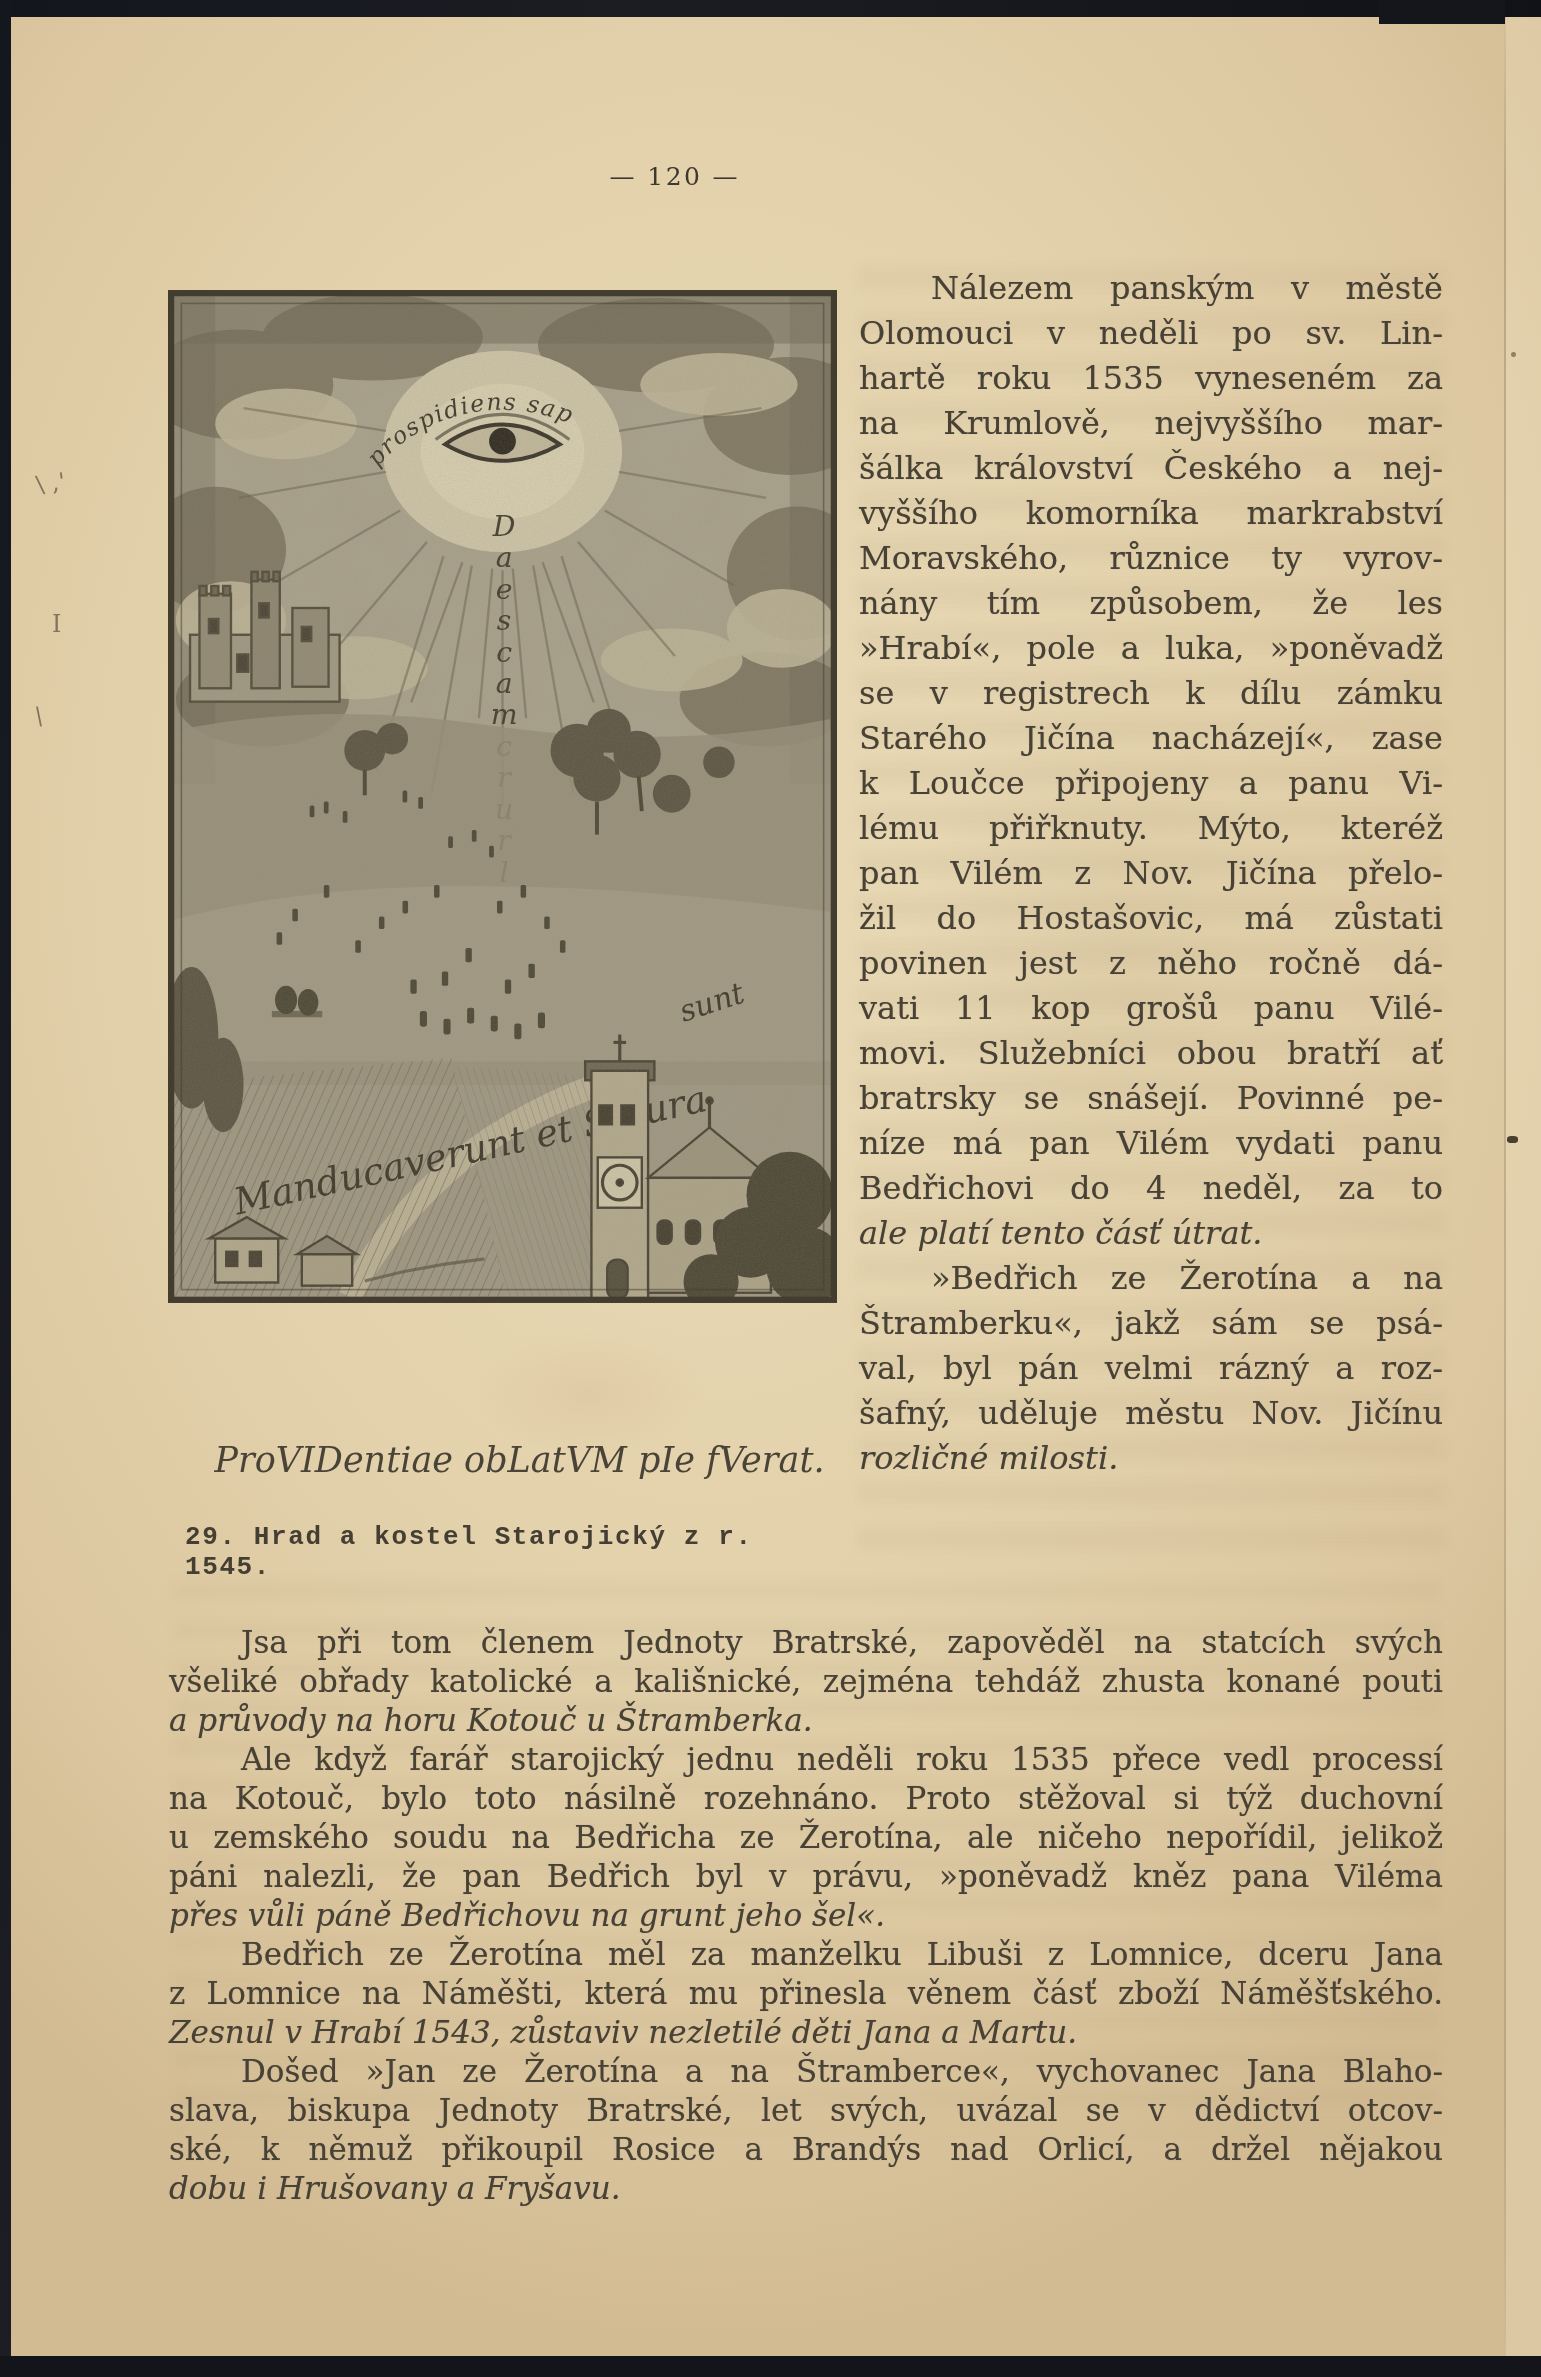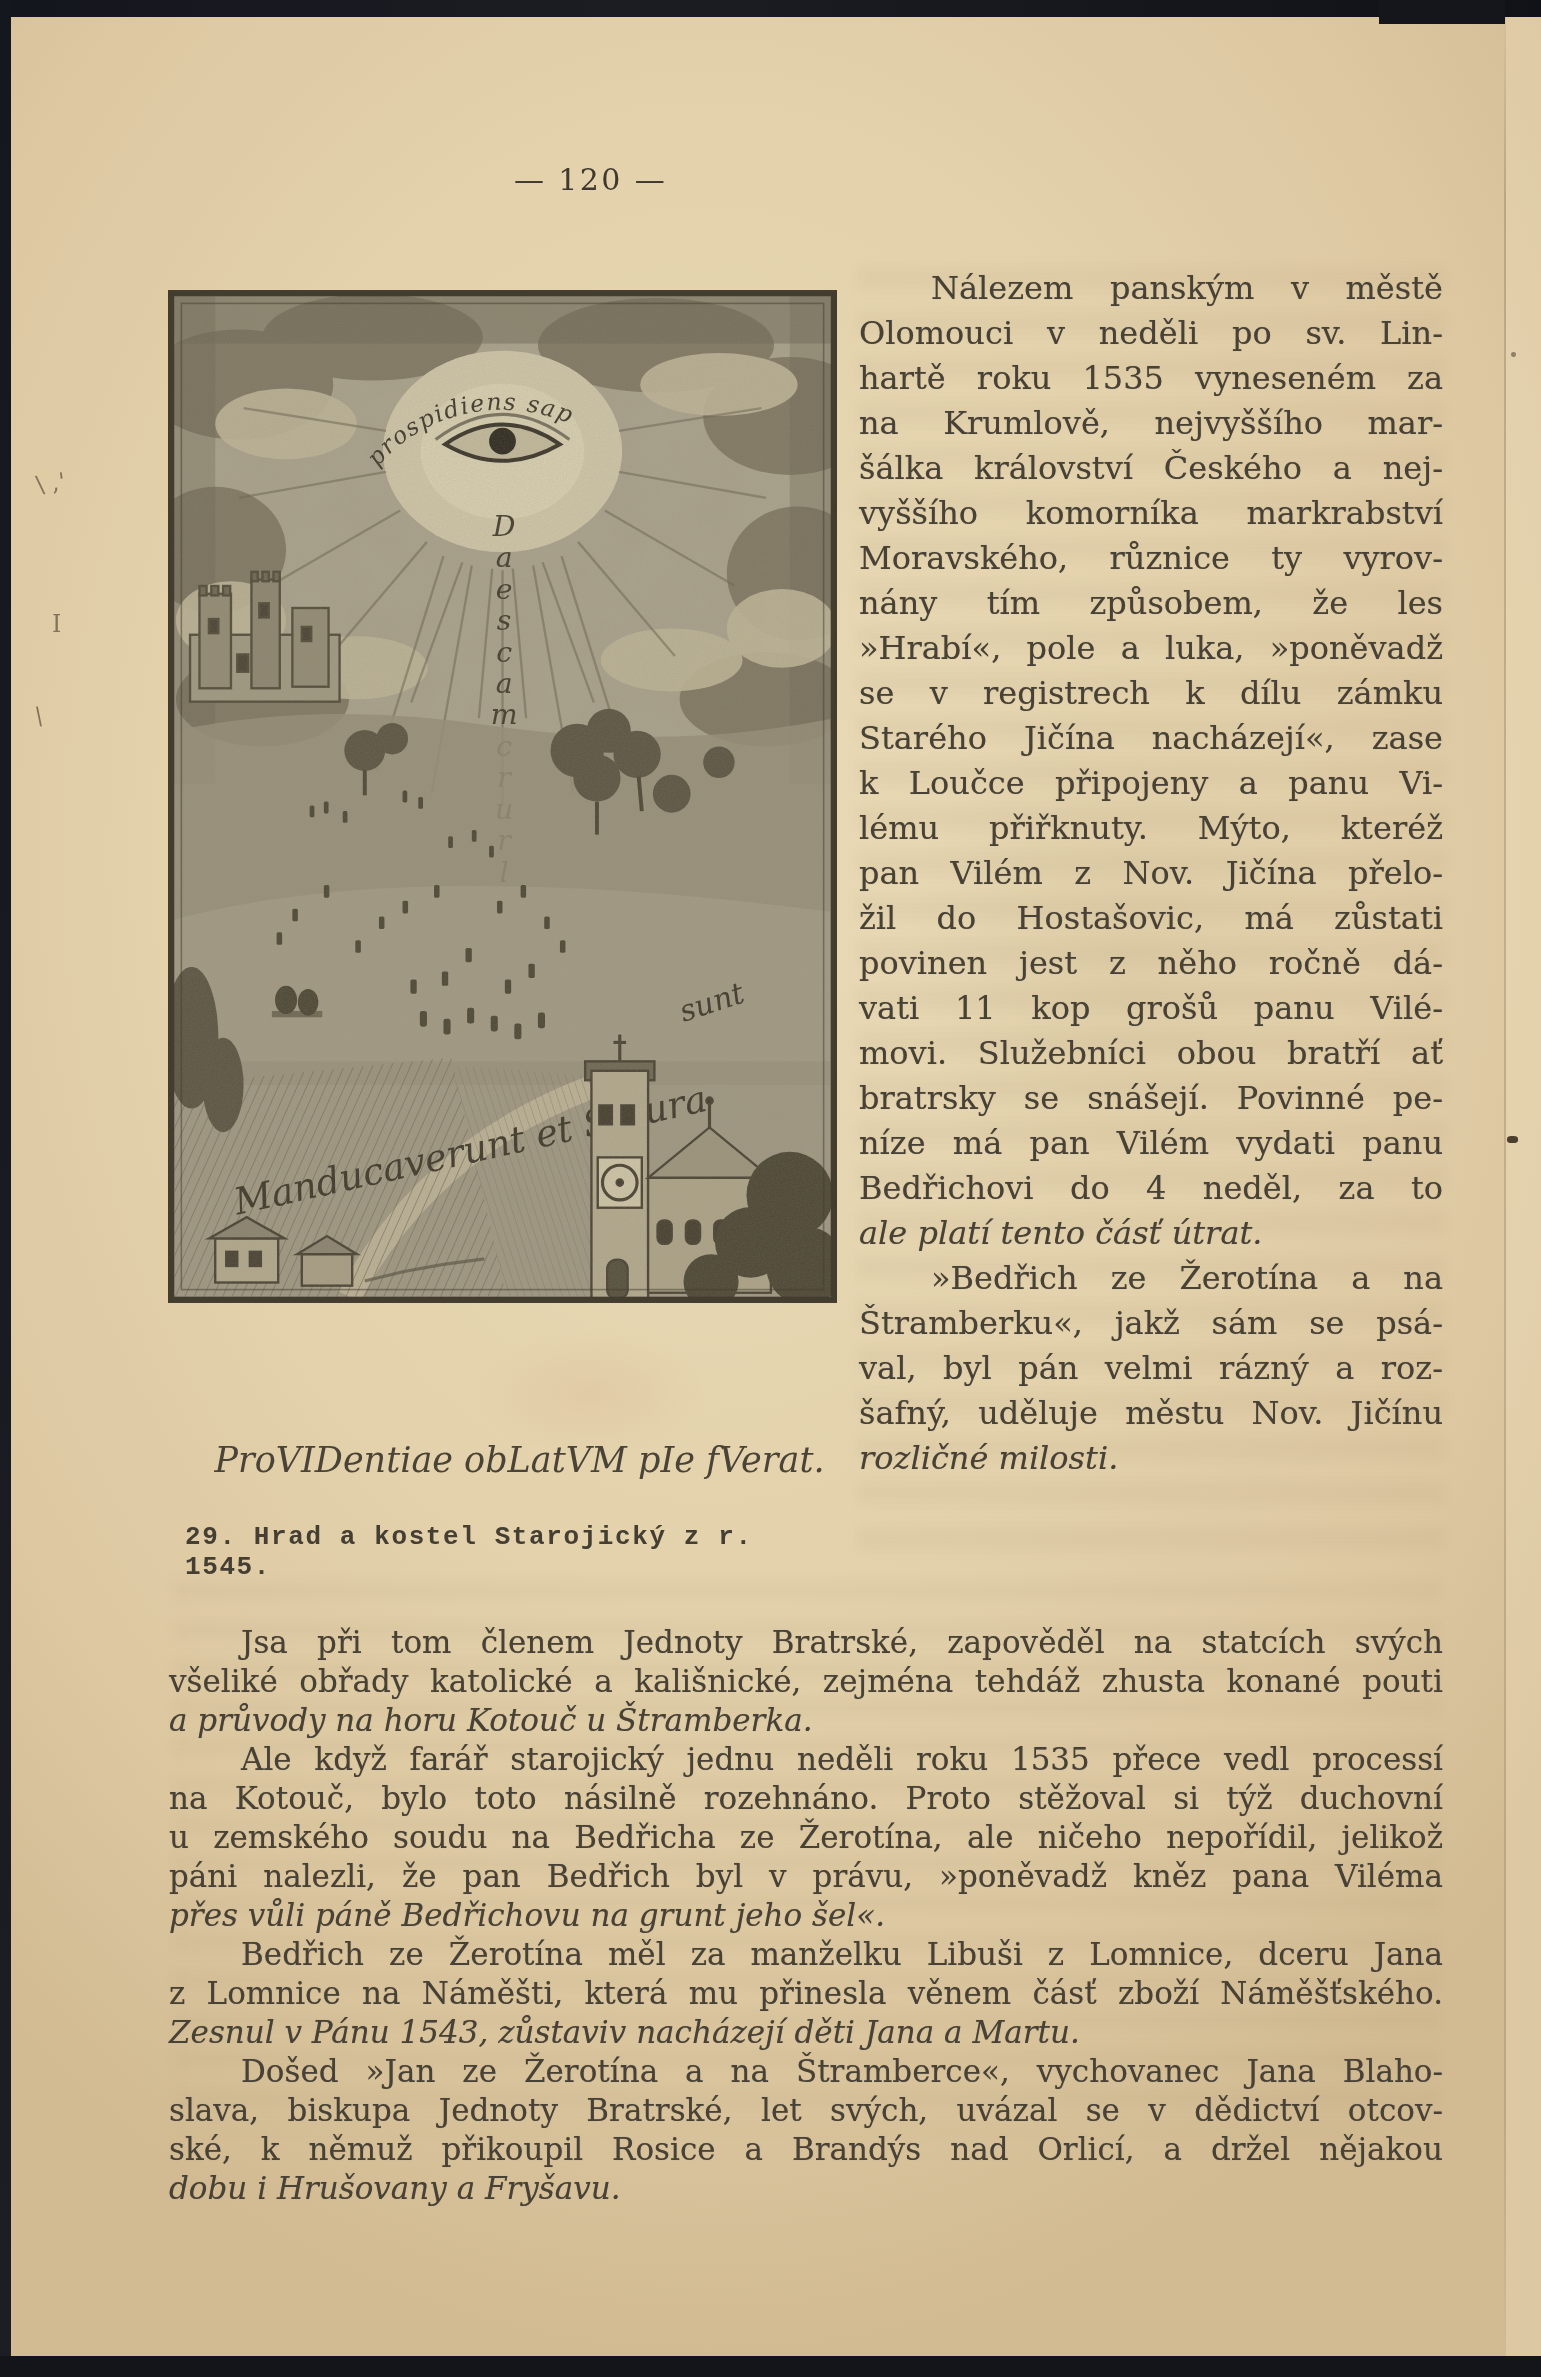--- a/index.html
+++ b/index.html
@@ -11,22 +11,22 @@
   .edge-left{position:absolute;left:0;top:0;width:11px;height:100%;background:linear-gradient(180deg,#15171e,#1c1e24);}
   .edge-bottom{position:absolute;left:0;bottom:0;width:100%;height:21px;background:#13151b;}
   .right-band{position:absolute;top:17.3px;right:0;width:35px;height:2339px;background:rgba(255,246,218,.22);}
   .crease{position:absolute;top:17.3px;right:35px;width:2.4px;height:2339px;
     background:linear-gradient(180deg,rgba(110,90,60,0),rgba(110,90,60,.28) 8%,rgba(110,90,60,.20) 90%,rgba(110,90,60,0));}
   .speck{position:absolute;background:#4b3f2d;border-radius:50%;}
   .mark{position:absolute;color:rgba(72,60,45,.62);font-size:23.6px;}
   .stain{position:absolute;pointer-events:none;}
   .ghost{position:absolute;pointer-events:none;filter:blur(5.5px);}
 
-  .pageno{position:absolute;left:441px;top:162px;width:299px;text-align:center;
-    font-size:30px;letter-spacing:2.4px;color:#3e382e;}
+  .pageno{position:absolute;left:441px;top:162px;width:299px;text-align:right;
+    font-size:25px;letter-spacing:2.4px;color:#3e382e;}
 
   .engraving{position:absolute;left:168px;top:290px;width:669px;height:1013px;}
 
   .col{position:absolute;left:859px;top:266px;width:584px;font-size:32px;line-height:45px;
     text-shadow:0 0 0.8px rgba(58,50,40,.35);}
   .bodyblock{position:absolute;left:169px;top:1623px;width:1274px;font-size:31px;line-height:39px;
     text-shadow:0 0 0.8px rgba(58,50,40,.35);}
   .tline{text-align:justify;text-align-last:justify;}
   .tline.plast{text-align-last:left;font-style:italic;}
   .tline.pfirst{text-indent:72px;}
@@ -313,21 +313,21 @@
       <div class="tline pfirst">Jsa při tom členem Jednoty Bratrské, zapověděl na statcích svých</div>
       <div class="tline">všeliké obřady katolické a kališnické, zejména tehdáž zhusta konané pouti</div>
       <div class="tline plast">a průvody na horu Kotouč u Štramberka.</div>
       <div class="tline pfirst">Ale když farář starojický jednu neděli roku 1535 přece vedl processí</div>
       <div class="tline">na Kotouč, bylo toto násilně rozehnáno.  Proto stěžoval si týž duchovní</div>
       <div class="tline">u zemského soudu na Bedřicha ze Žerotína, ale ničeho nepořídil, jelikož</div>
       <div class="tline">páni nalezli, že pan Bedřich byl v právu, »poněvadž kněz pana Viléma</div>
       <div class="tline plast">přes vůli páně Bedřichovu na grunt jeho šel«.</div>
       <div class="tline pfirst">Bedřich ze Žerotína měl za manželku Libuši z Lomnice, dceru Jana</div>
       <div class="tline">z Lomnice na Náměšti, která mu přinesla věnem čásť zboží Náměšťského.</div>
-      <div class="tline plast">Zesnul v Pánu 1543, zůstaviv nacházejí děti Jana a Martu.</div>
+      <div class="tline plast">Zesnul v Hrabí 1543, zůstaviv nezletilé děti Jana a Martu.</div>
       <div class="tline pfirst">Došed »Jan ze Žerotína a na Štramberce«, vychovanec Jana Blaho-</div>
       <div class="tline">slava, biskupa Jednoty Bratrské, let svých, uvázal se v dědictví otcov-</div>
       <div class="tline">ské, k němuž přikoupil Rosice a Brandýs nad Orlicí, a držel nějakou</div>
       <div class="tline plast">dobu i Hrušovany a Fryšavu.</div>
     </div>
 
 </div>
 
 
 </body></html>

